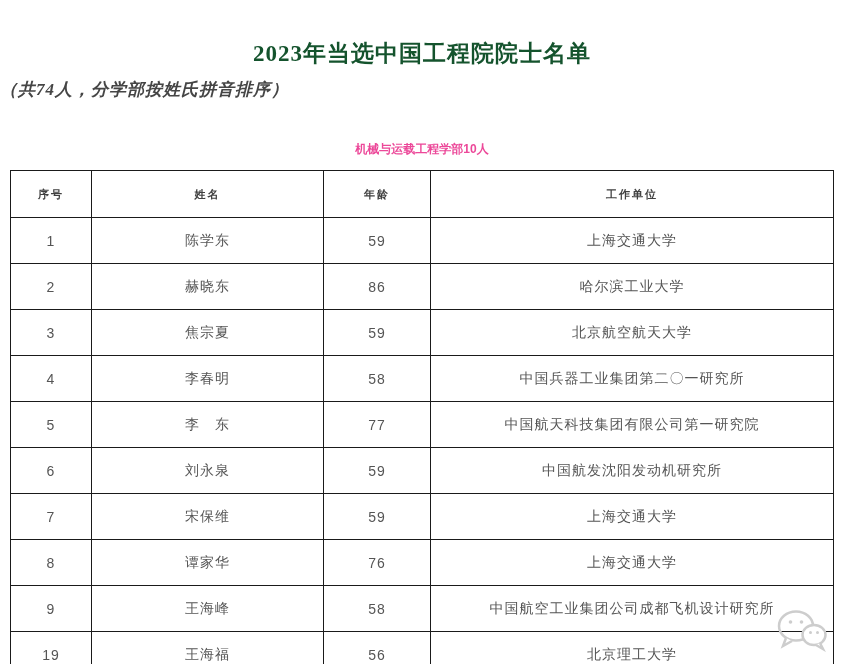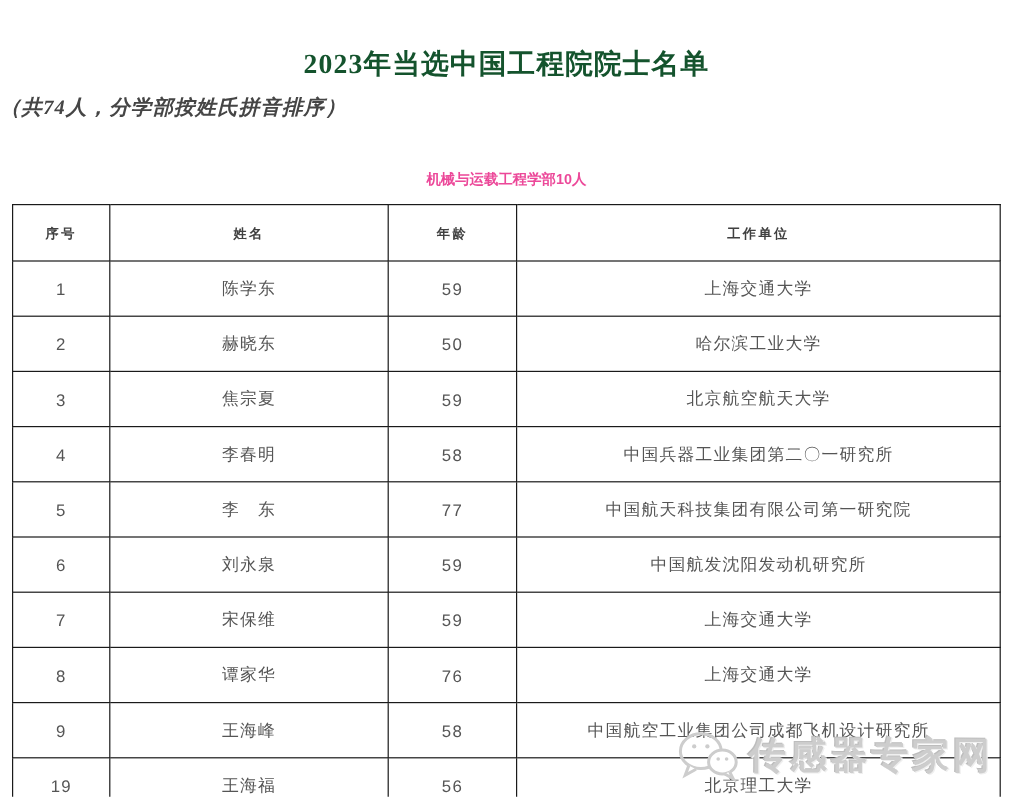--- a/index.html
+++ b/index.html
@@ -112,21 +112,21 @@
   <tbody>
       <tr>
         <td>1</td>
         <td>陈学东</td>
         <td>59</td>
         <td>上海交通大学</td>
       </tr>
       <tr>
         <td>2</td>
         <td>赫晓东</td>
-        <td>50</td>
+        <td>86</td>
         <td>哈尔滨工业大学</td>
       </tr>
       <tr>
         <td>3</td>
         <td>焦宗夏</td>
         <td>59</td>
         <td>北京航空航天大学</td>
       </tr>
       <tr>
         <td>4</td>
@@ -179,14 +179,13 @@
       <ellipse cx="20" cy="18" rx="17" ry="14.5" stroke="#cdcdcd" stroke-width="2.5"></ellipse>
       <path d="M10 30 L7 38 L16 33" stroke="#cdcdcd" stroke-width="2.5" fill="#ffffff"></path>
       <ellipse cx="38" cy="27" rx="11.5" ry="10" fill="#ffffff" stroke="#cdcdcd" stroke-width="2.5"></ellipse>
       <path d="M44 35 L47 41 L40 37" stroke="#cdcdcd" stroke-width="2.5" fill="#ffffff"></path>
       <circle cx="14.5" cy="14" r="1.8" fill="#cdcdcd"></circle>
       <circle cx="25.5" cy="14" r="1.8" fill="#cdcdcd"></circle>
       <circle cx="34.5" cy="24.5" r="1.5" fill="#cdcdcd"></circle>
       <circle cx="41.5" cy="24.5" r="1.5" fill="#cdcdcd"></circle>
     </svg>
   </span>
-  <span class="watermark-text">传感器专家网</span>
 </div>
 
 </body></html>

